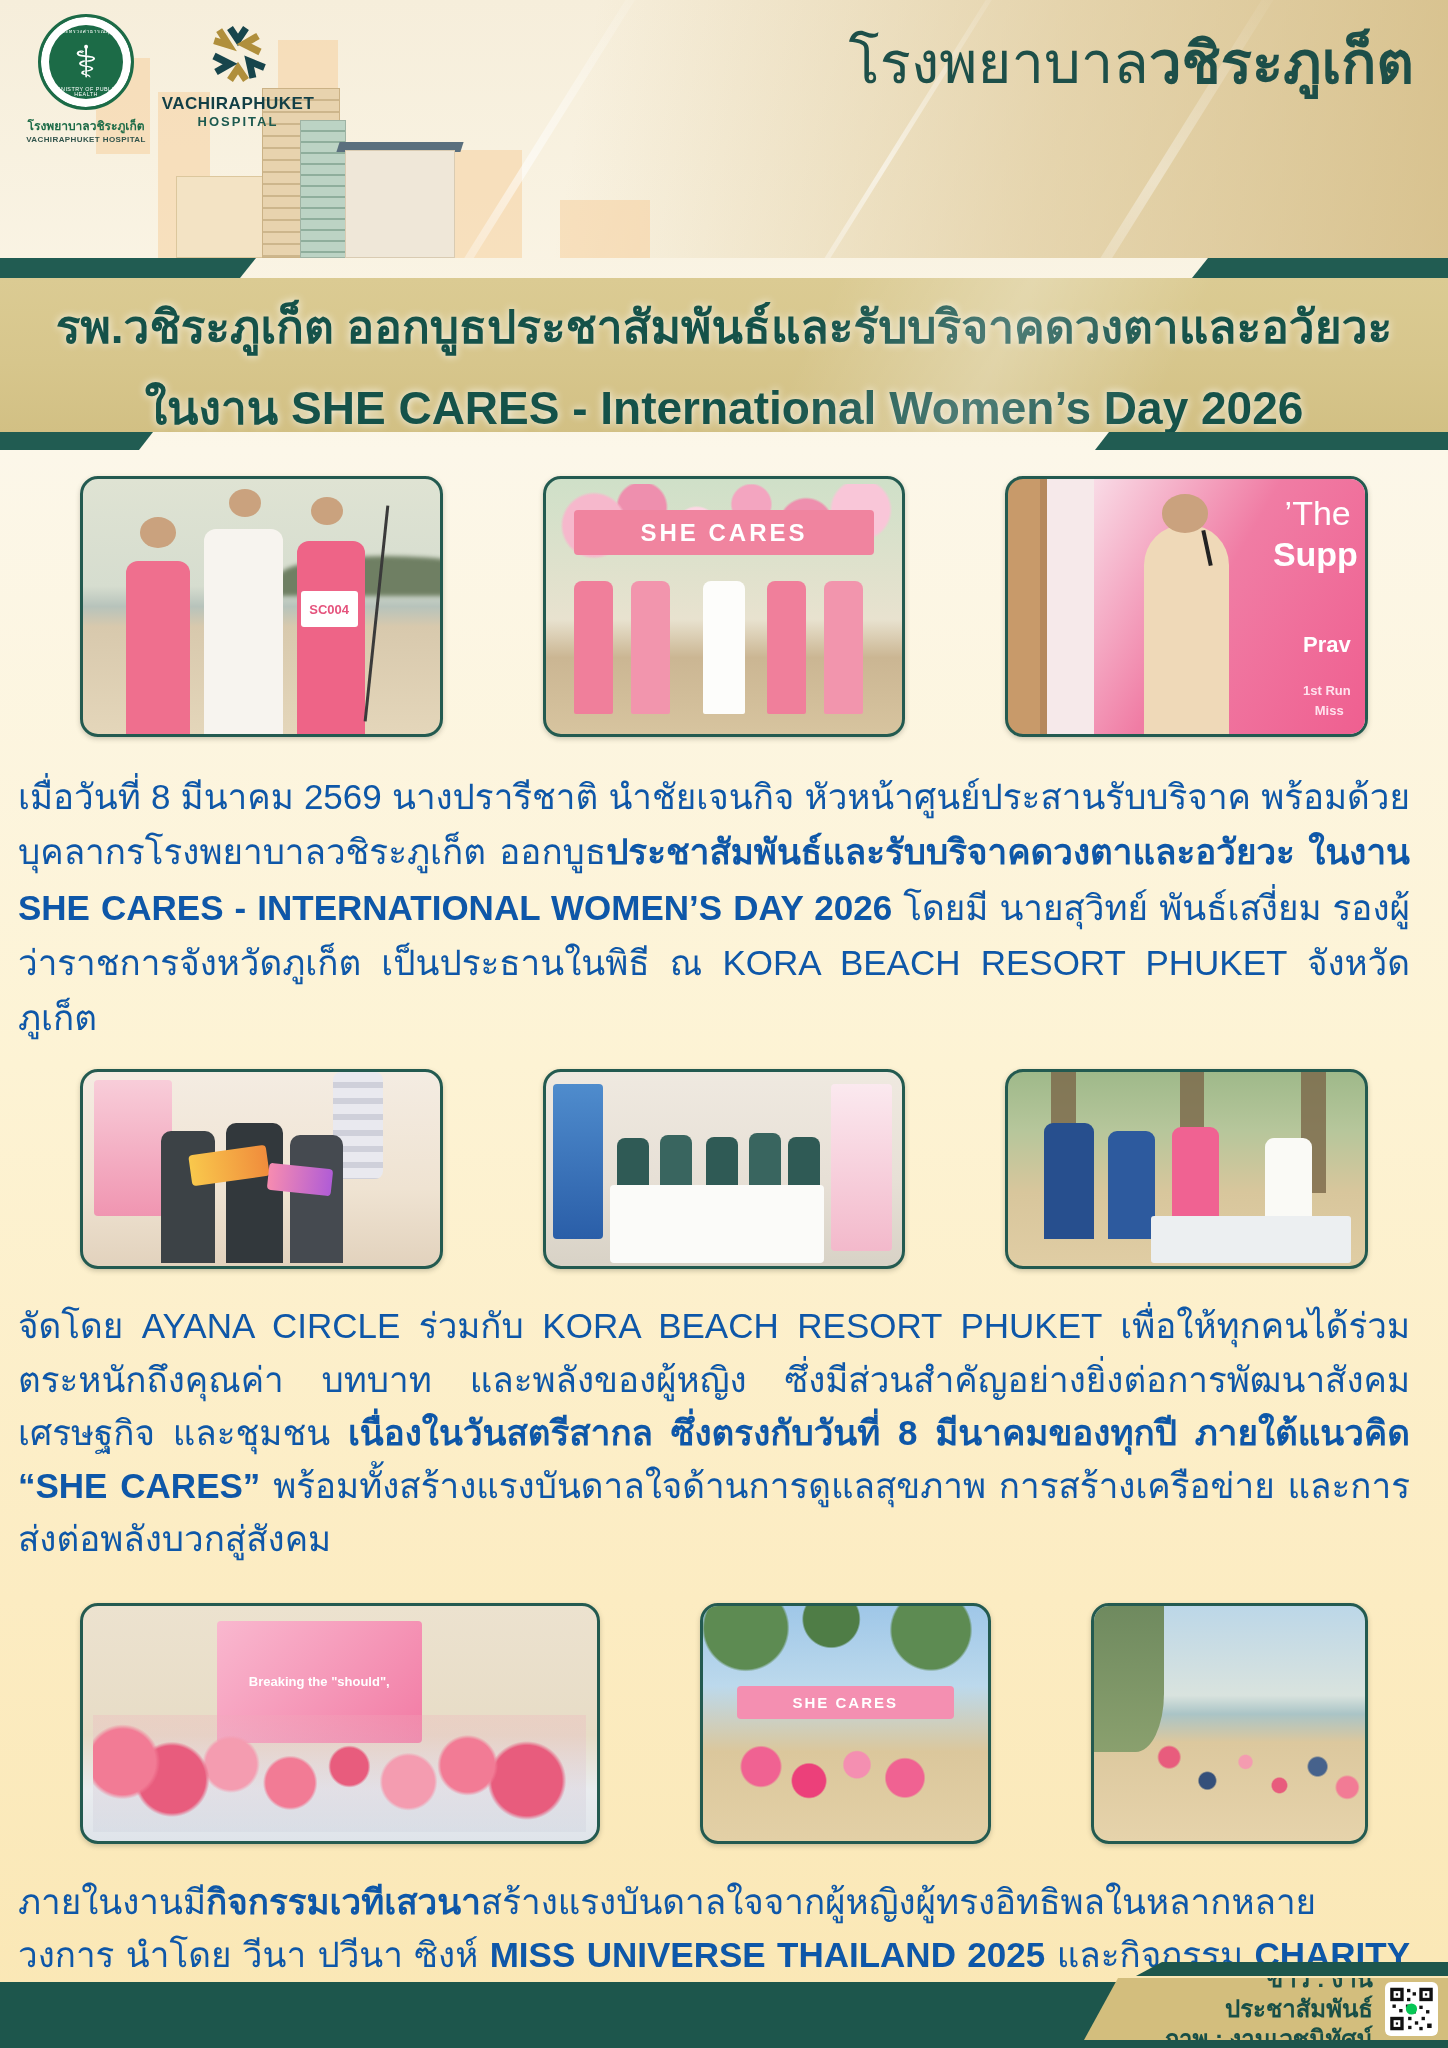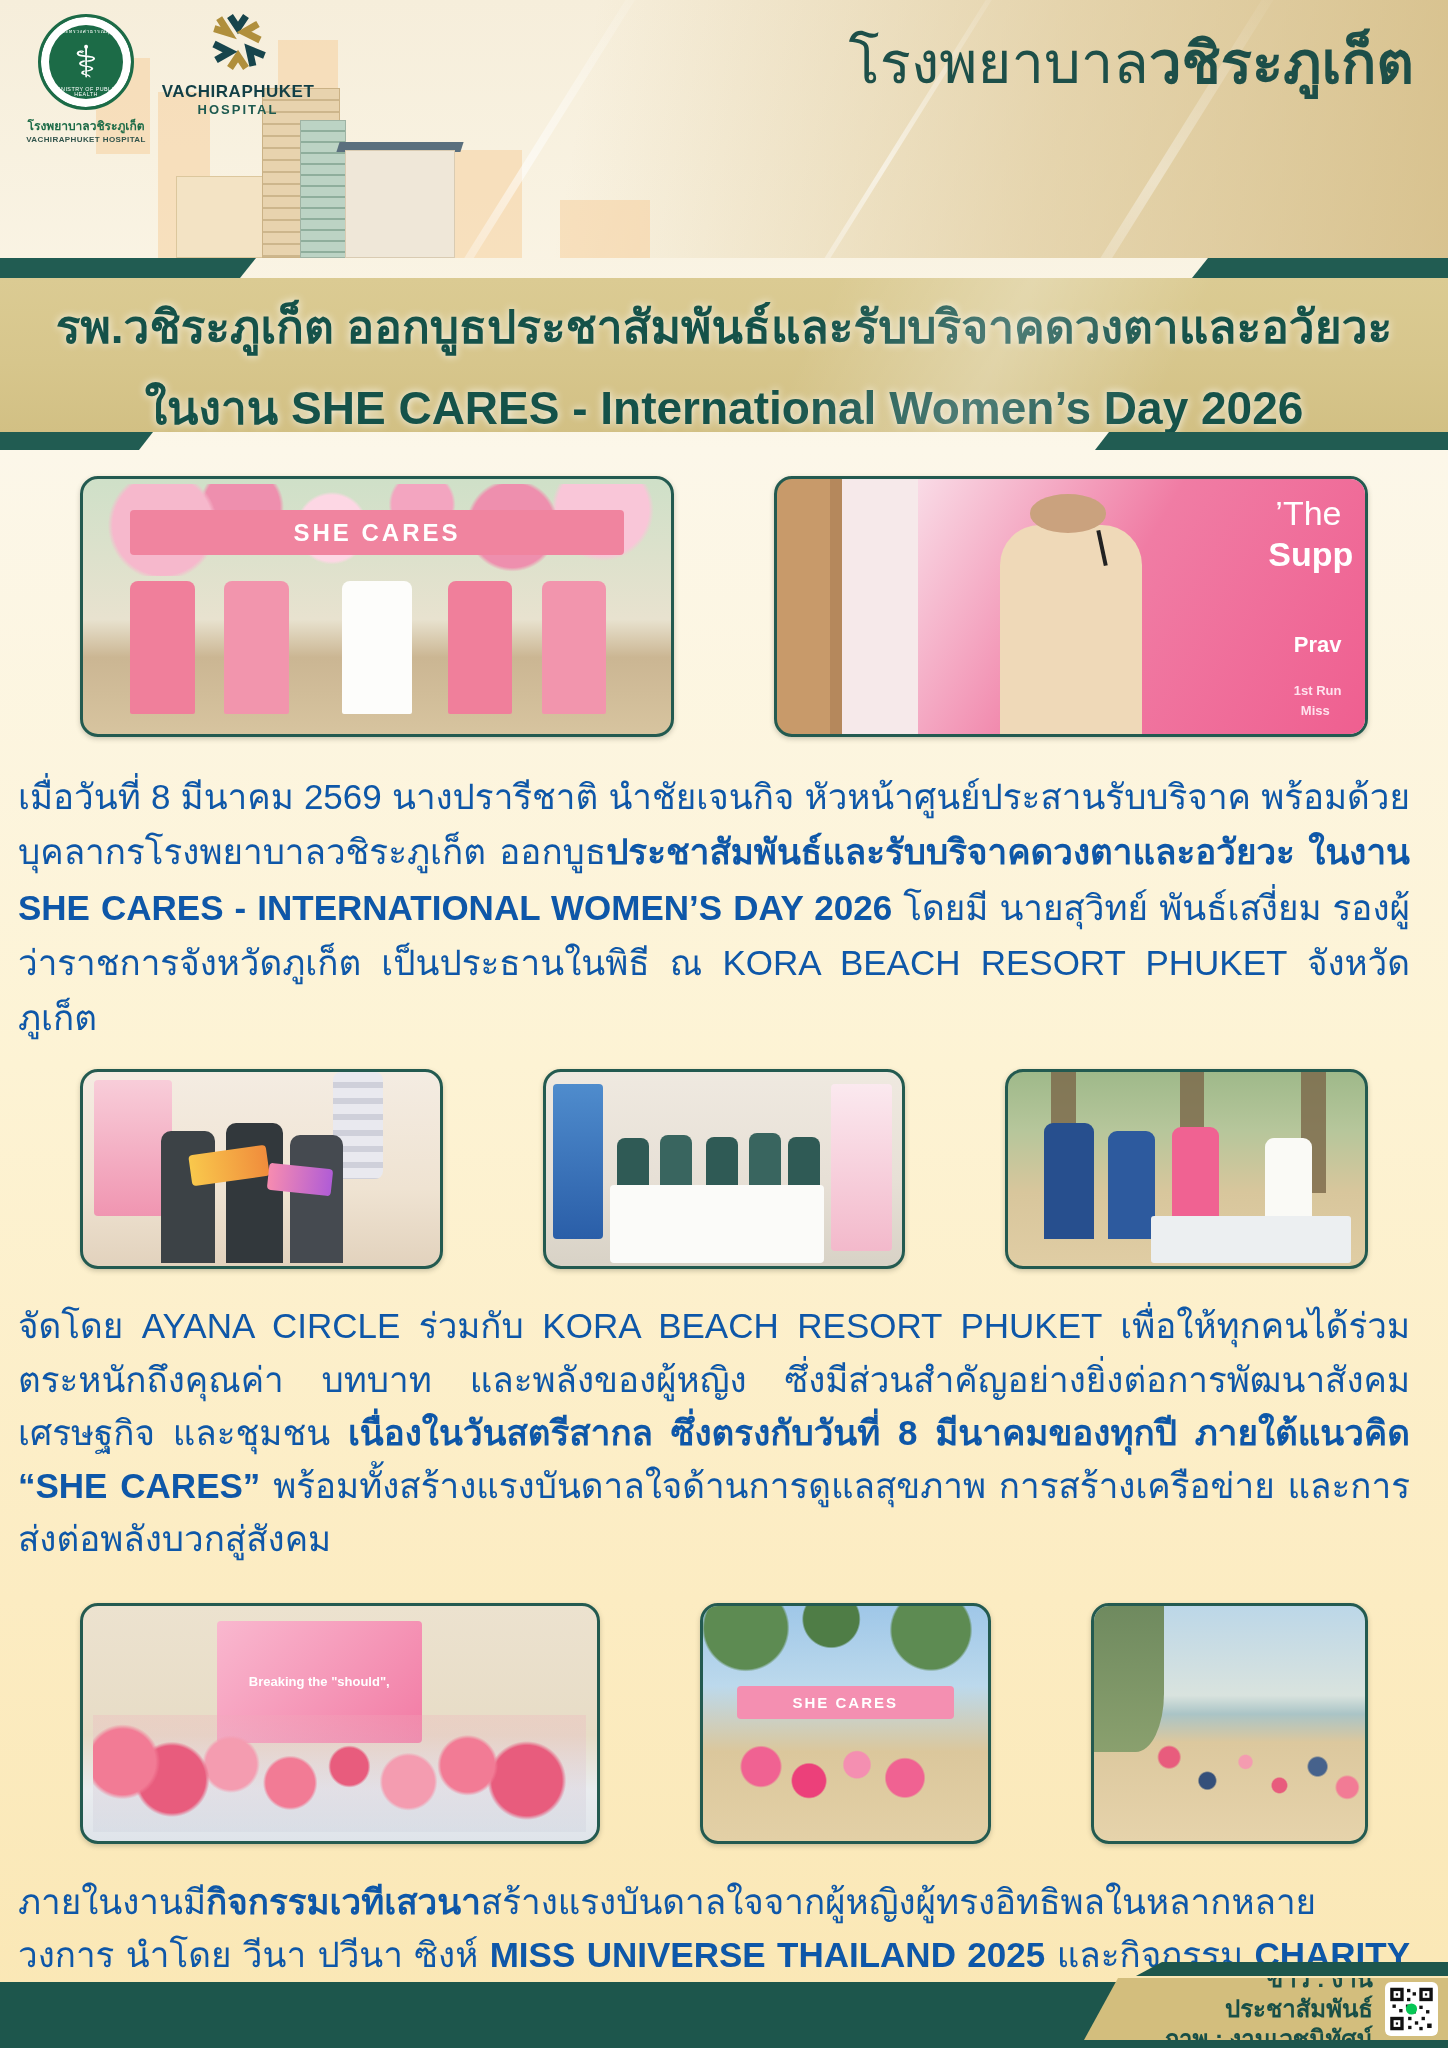--- a/index.html
+++ b/index.html
@@ -26,21 +26,21 @@
   .seal{position:absolute;left:26px;top:14px;width:120px;text-align:center;}
   .seal-circle{position:relative;width:96px;height:96px;margin:0 auto;border-radius:50%;
       background:#1c6b47;border:3px solid #1c6b47;box-shadow:inset 0 0 0 8px #fff;
       display:flex;align-items:center;justify-content:center;}
   .ring-top,.ring-bottom{position:absolute;left:0;right:0;font-size:6px;color:#fff;letter-spacing:.5px;transform:scale(.9);}
   .ring-top{top:9px;} .ring-bottom{bottom:9px;}
   .caduceus{font-size:44px;color:#fff;line-height:1;}
   .seal-name{margin-top:6px;font-size:12px;font-weight:700;color:#1c6b47;white-space:nowrap;}
   .seal-sub{font-size:8px;font-weight:700;color:#31544c;letter-spacing:.4px;white-space:nowrap;}
 
-  .brand{position:absolute;left:158px;top:10px;width:160px;text-align:center;}
+  .brand{position:absolute;left:158px;top:22px;width:160px;text-align:center;}
   .brand-name{font-size:17px;font-weight:700;color:#123f46;letter-spacing:.5px;margin-top:4px;}
   .brand-sub{font-size:13px;font-weight:700;color:#1d5a50;letter-spacing:2px;}
 
   .titles{position:absolute;right:34px;top:16px;text-align:right;color:#1d4f49;}
   .t1{font-size:58px;letter-spacing:0;}
   .t1 b{font-weight:800;}
   .t2{font-size:56px;font-weight:800;margin-top:18px;}
 
   
   .div-top,.div-bot{position:relative;width:100%;}
@@ -254,20 +254,31 @@
     <div class="b1">รพ.วชิระภูเก็ต ออกบูธประชาสัมพันธ์และรับบริจาคดวงตาและอวัยวะ</div>
     <div class="b2">ในงาน SHE CARES - International Women’s Day 2026</div>
   </section>
 
   <div class="div-bot">
     <span class="strip s-l"></span>
     <span class="strip s-r"></span>
   </div>
 
   <section class="row row1">
+    <figure class="ph r1p1">
+      <div class="hill"></div>
+      <div class="person p1"></div>
+      <div class="person p2"></div>
+      <div class="person p3"></div>
+      <div class="head h1"></div>
+      <div class="head h2"></div>
+      <div class="head h3"></div>
+      <div class="mic"></div>
+      <div class="bib">SC004</div>
+    </figure>
     <figure class="ph r1p2">
       <div class="bal"></div>
       <div class="pban">SHE CARES</div>
       <div class="person c1"></div>
       <div class="person c2"></div>
       <div class="person c3"></div>
       <div class="person c4"></div>
       <div class="person c5"></div>
     </figure>
     <figure class="ph r1p3">

